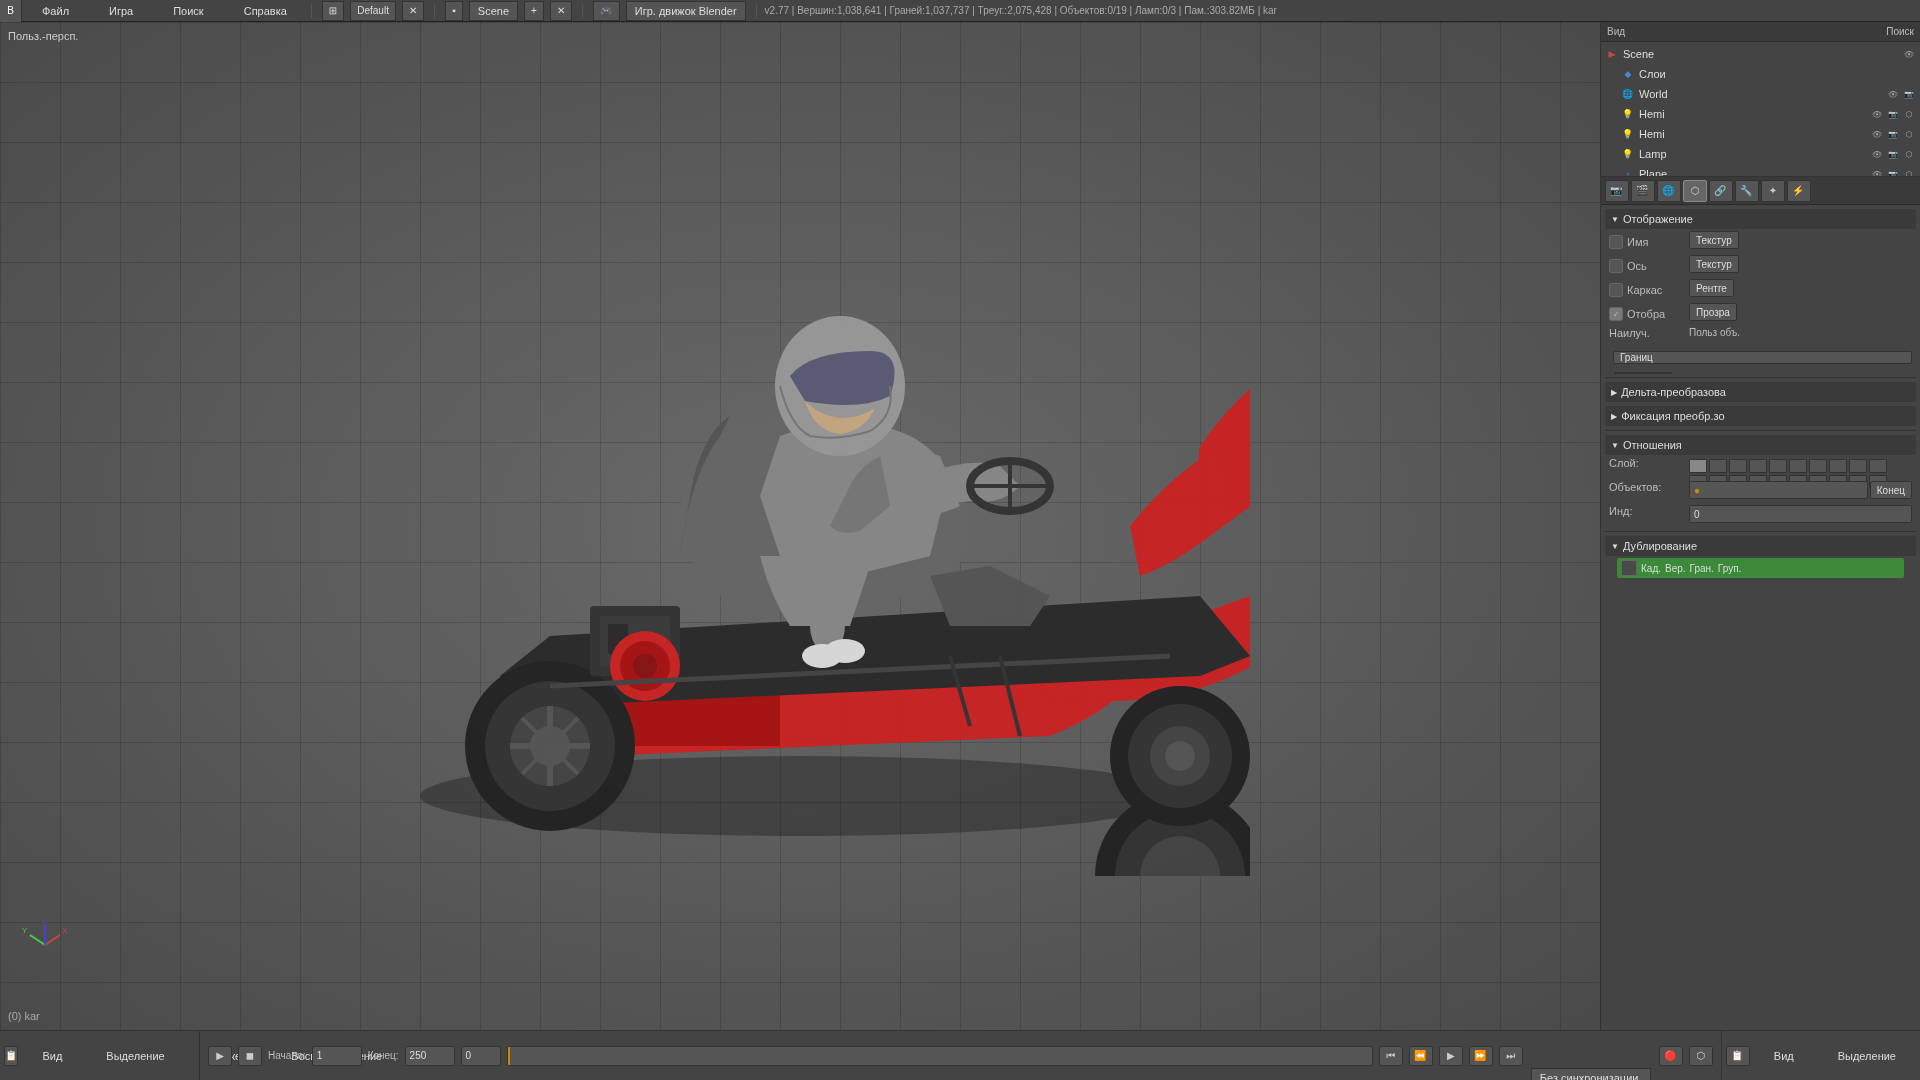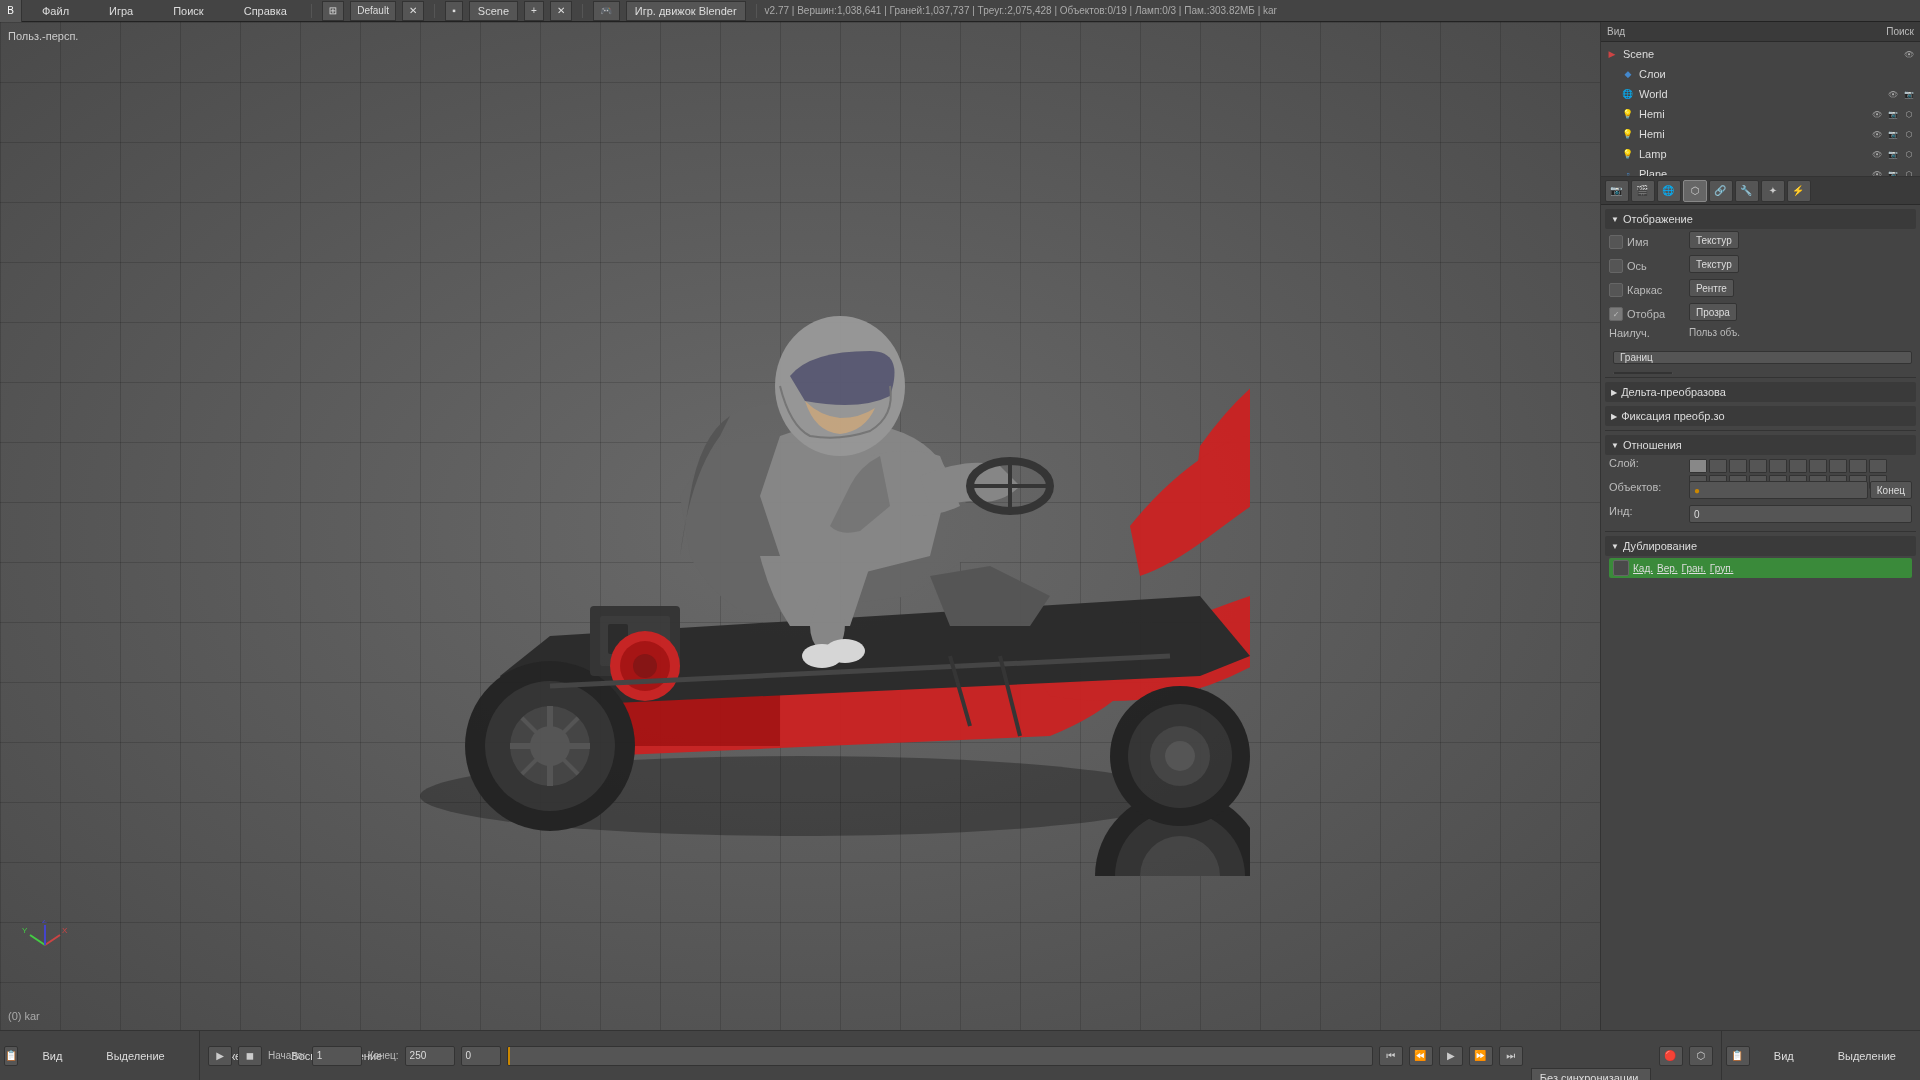--- a/index.html
+++ b/index.html
@@ -372,22 +372,21 @@
     .layer-cell.active { background: #888; }
 
     .duplication-row {
       height: 20px;
       background: #3a8a3a;
       display: flex; align-items: center;
       padding: 0 4px;
       font-size: 10px;
       gap: 4px;
       border-radius: 2px;
-      margin: 2px 0;
-      text-decoration: underline;
+      margin: 2px 8px;
     }
   </style>
 </head>
 <body>
 
 <div id="top-menubar">
   <div class="blender-logo">
     <span>B</span>
   </div>
   <div class="menu-items">

